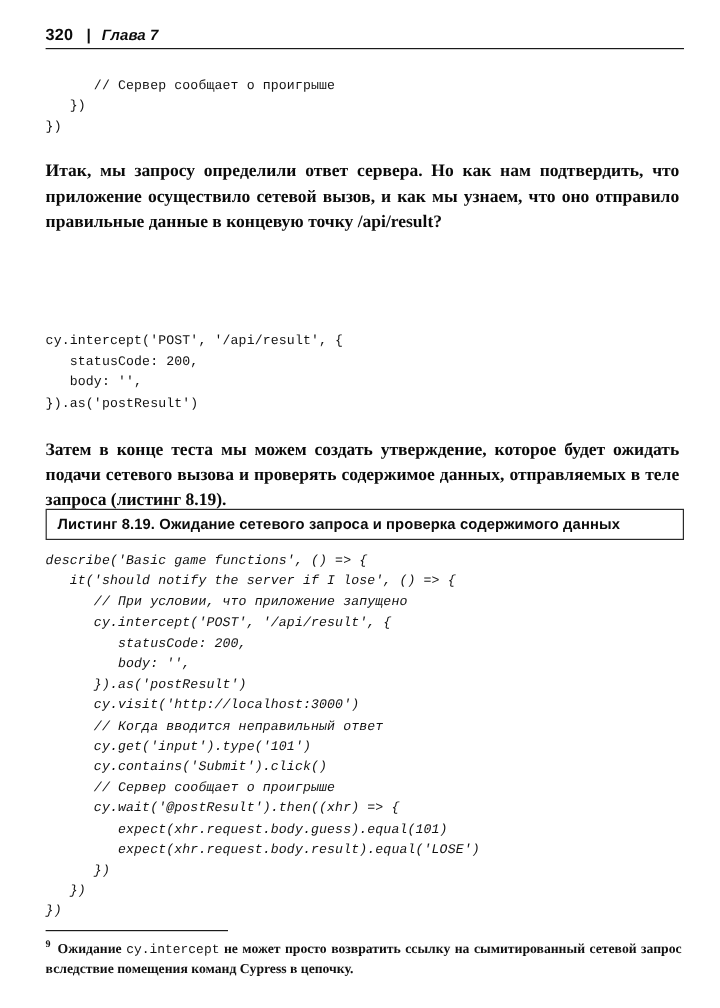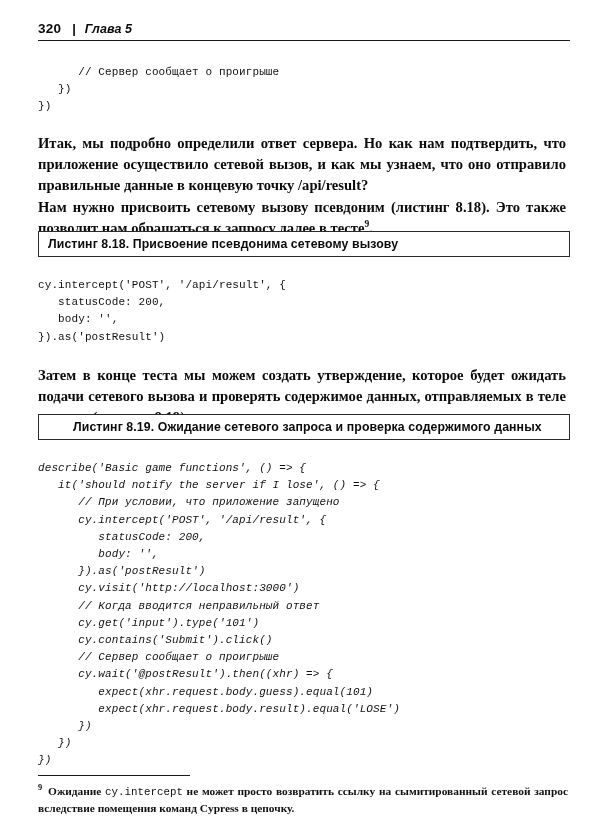--- a/index.html
+++ b/index.html
@@ -124,21 +124,21 @@
     font-family: "Liberation Sans", "DejaVu Sans", sans-serif;
     font-weight: bold;
     font-size: 12.3px;
     line-height: 14px;
     padding-left: 9px;
     letter-spacing: 0.1px;
     color: #0b0b0b;
     white-space: nowrap;
   }
   #listing-box-818 { top: 231px; }
-  #listing-box-819 { top: 414px; padding-left: 25px; }
+  #listing-box-819 { top: 424px; }
 
   #code-818 {
     position: absolute;
     left: 38px;
     top: 266px;
     width: 540px;
   }
   #code-819 {
     position: absolute;
     left: 38px;
@@ -182,36 +182,32 @@
 </style>
 </head>
 <body>
 
 <div class="page">
 
   <div class="runhead">
     <div class="runhead-inner">
       <span class="runhead-page">320</span>
       <span class="runhead-sep">|</span>
-      <span class="runhead-chapter">Глава 5</span>
+      <span class="runhead-chapter">Глава 7</span>
     </div>
   </div>
   <div class="runhead-rule"></div>
 
   <pre class="code code-top">      // Сервер сообщает о проигрыше
    })
 })</pre>
 
-  <p class="para" id="para-1">Итак, мы подробно определили ответ сервера. Но как нам подтвердить, что приложение осуществило сетевой вызов, и как мы узнаем, что оно отправило правильные данные в концевую точку /api/result?</p>
-
-  <p class="para" id="para-2"><span>Нам нужно присвоить сетевому вызову псевдоним (листинг 8.18). Это также позволит нам обращаться к запросу далее в тесте</span><sup>9</sup><span>.</span></p>
-
-  <div class="listing-box" id="listing-box-818">
-    <span class="listing-title">Листинг 8.18. Присвоение псевдонима сетевому вызову</span>
-  </div>
+  <p class="para" id="para-1">Итак, мы запросу определили ответ сервера. Но как нам подтвердить, что приложение осуществило сетевой вызов, и как мы узнаем, что оно отправило правильные данные в концевую точку /api/result?</p>
+
+
   <pre class="code" id="code-818">cy.intercept('POST', '/api/result', {
    statusCode: 200,
    body: '',
 }).as('postResult')</pre>
 
   <p class="para" id="para-3">Затем в конце теста мы можем создать утверждение, которое будет ожидать подачи сетевого вызова и проверять содержимое данных, отправляемых в теле запроса (листинг 8.19).</p>
 
   <div class="listing-box" id="listing-box-819">
     <span class="listing-title">Листинг 8.19. Ожидание сетевого запроса и проверка содержимого данных</span>
   </div>

